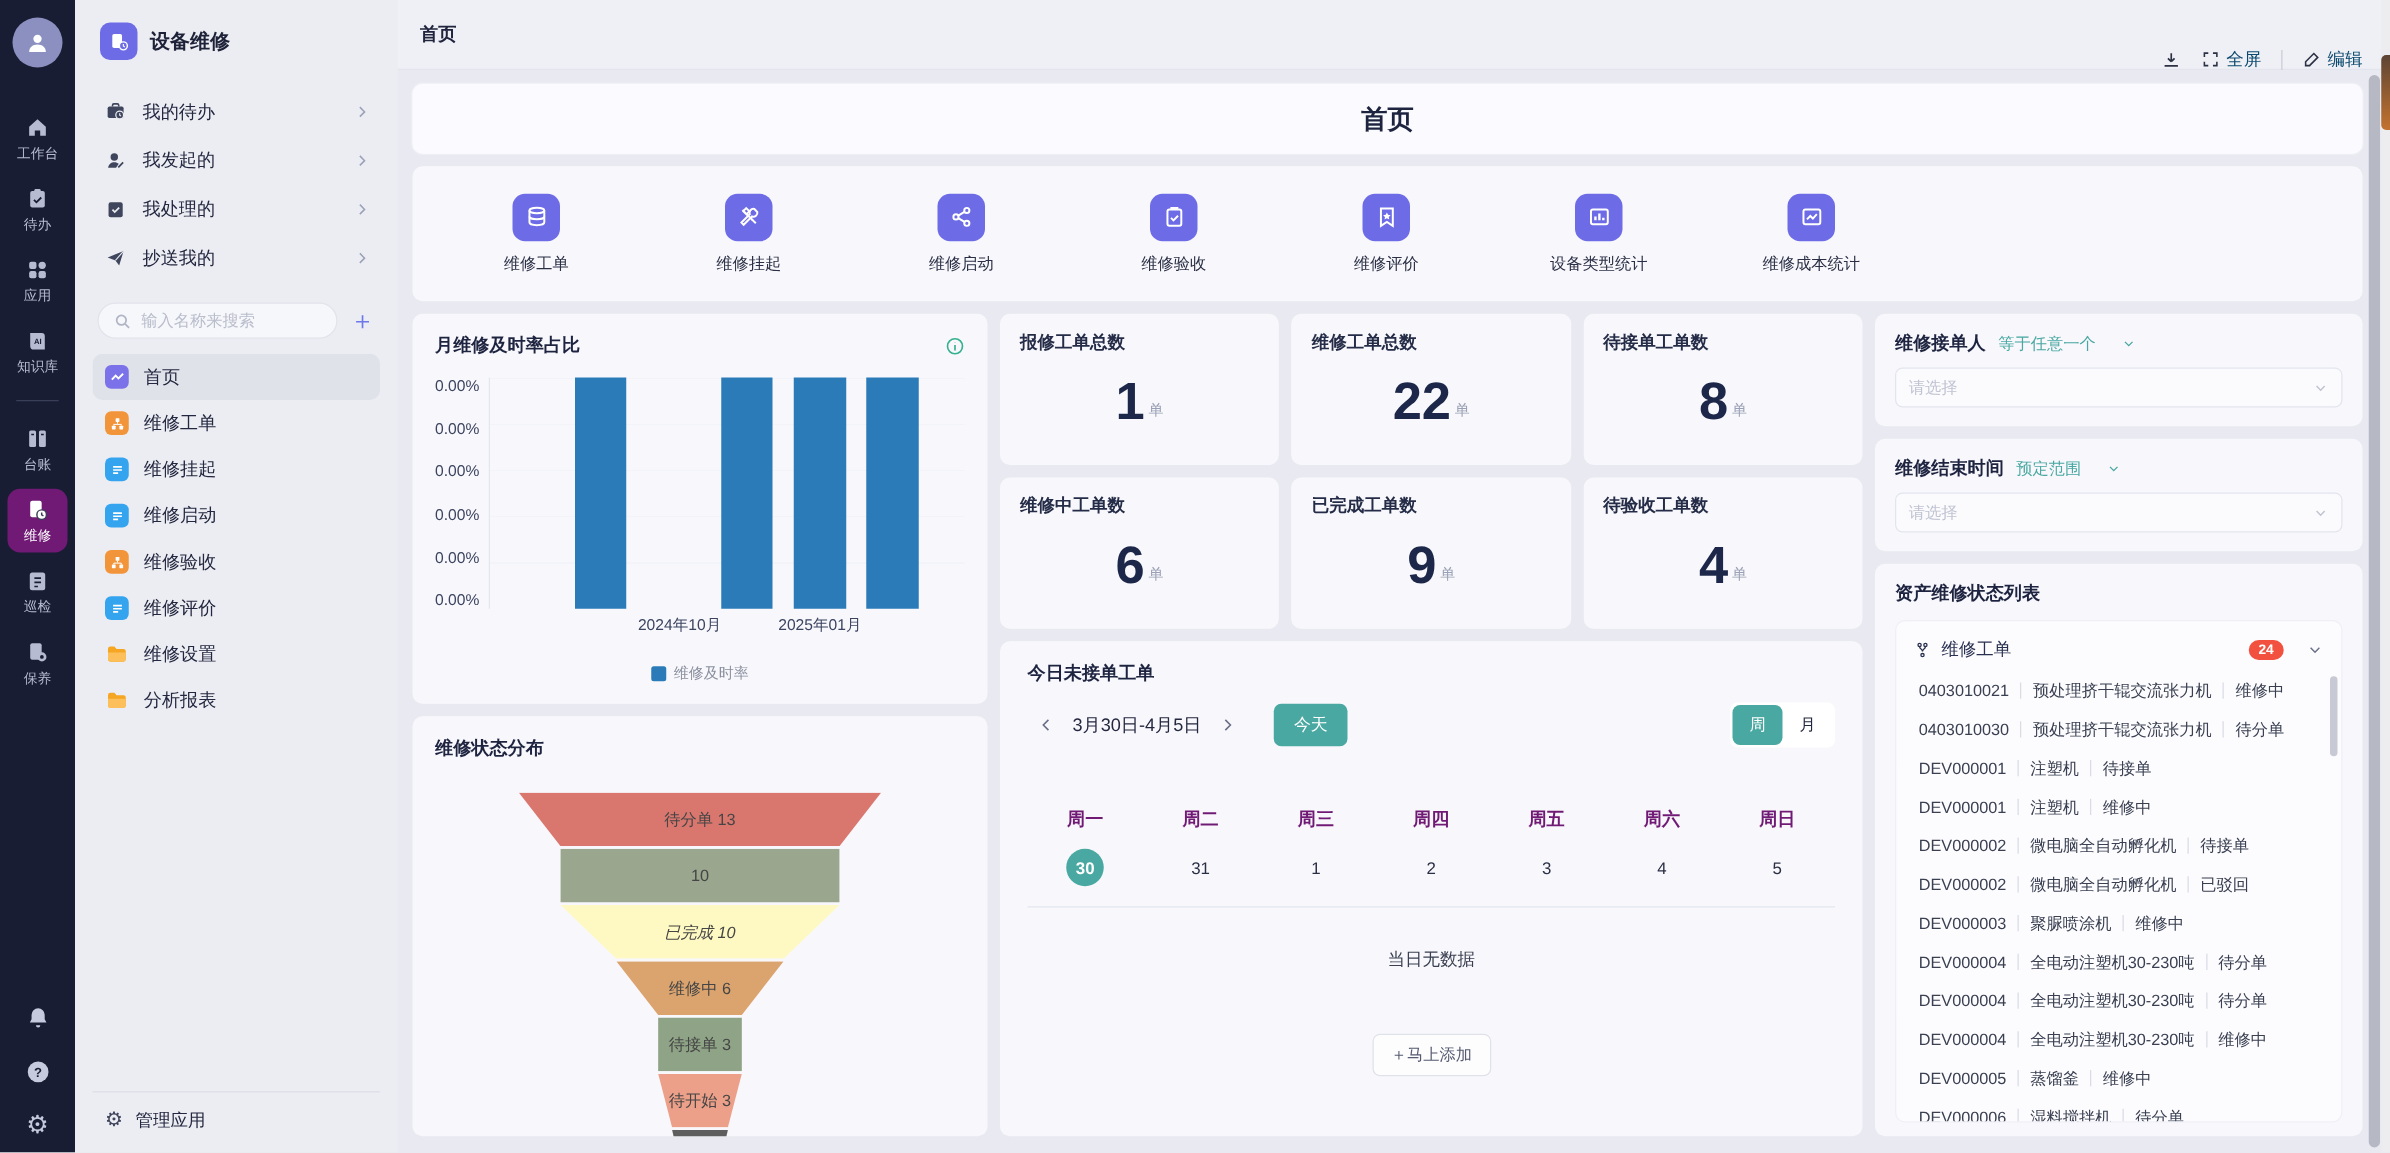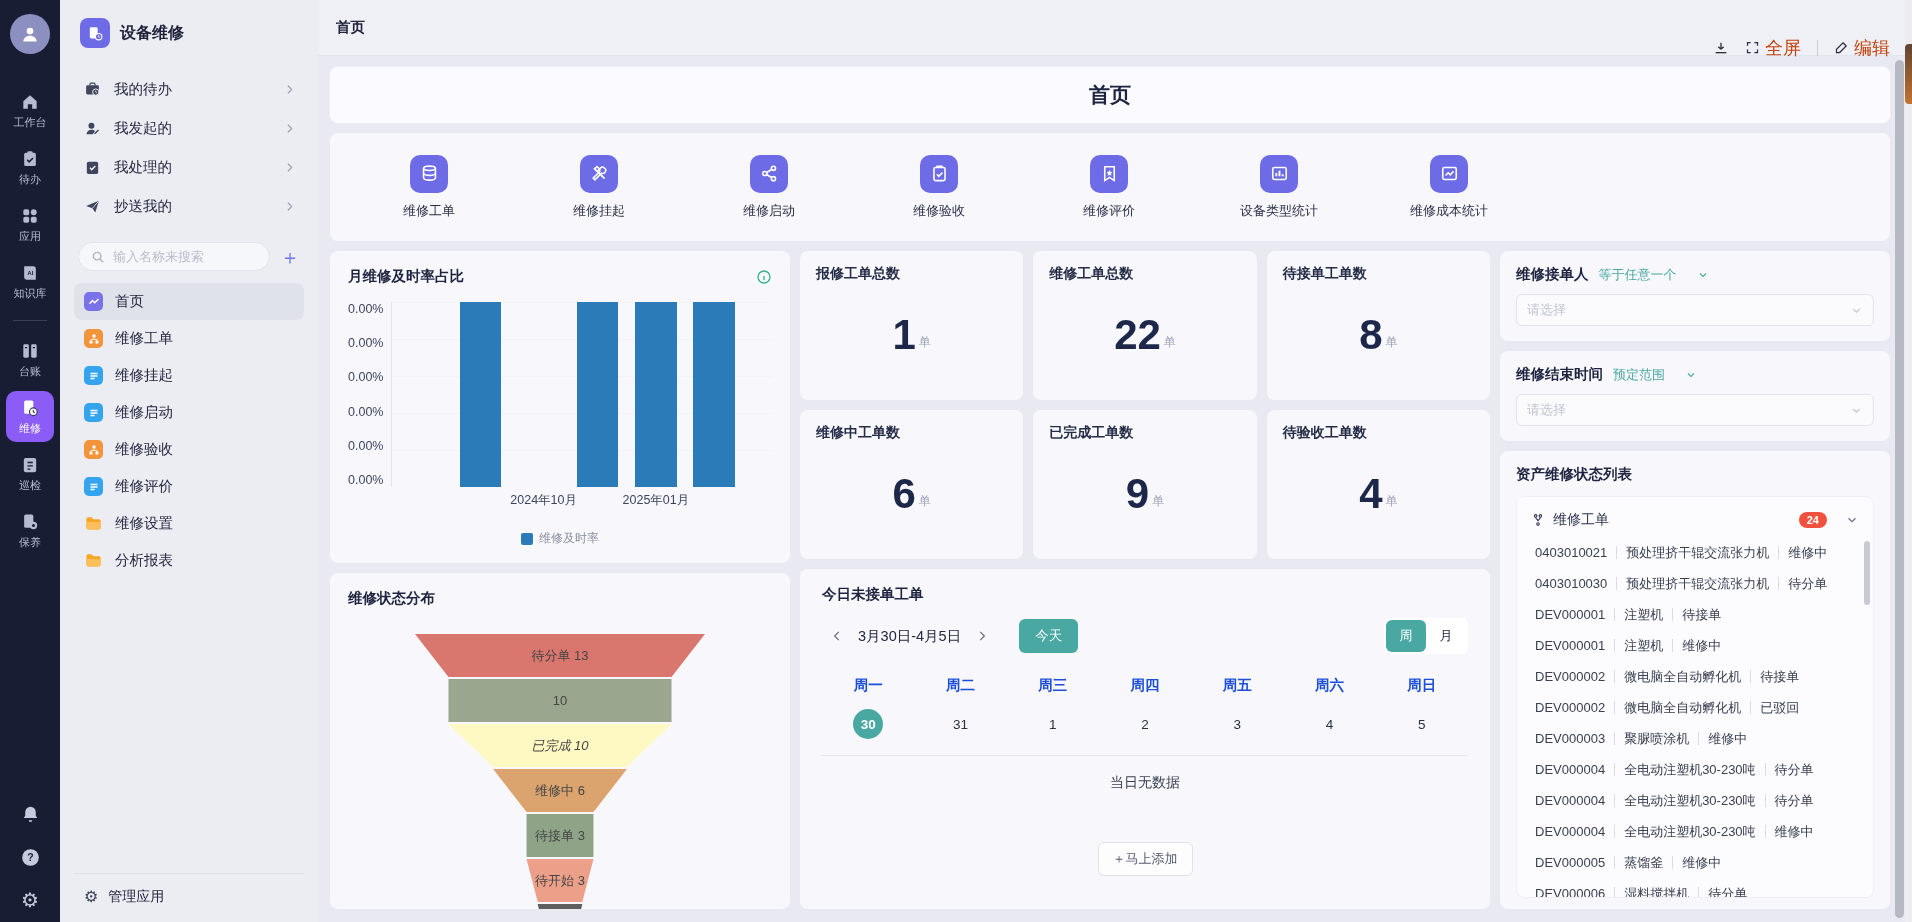--- a/index.html
+++ b/index.html
@@ -5,21 +5,21 @@
   * { margin:0; padding:0; box-sizing:border-box; }
   html,body { width:1912px; height:922px; overflow:hidden; font-family:"Liberation Sans",sans-serif; }
   body { background:#e9eaf1; color:#23273f; font-size:14px; }
   .shell { display:flex; width:1912px; height:922px; position:relative; }
 
   
   .rail { width:60px; background:#191d33; display:flex; flex-direction:column; align-items:center; padding:14px 0 12px; flex:0 0 60px; }
   .avatar { width:40px; height:40px; border-radius:50%; background:#8b90c0; display:flex; align-items:center; justify-content:center; margin-bottom:28px; cursor:pointer; }
   .rail-items { display:flex; flex-direction:column; align-items:center; width:100%; }
   .rail-item { width:48px; padding:7px 0 6px; margin:3px 0; border-radius:10px; display:flex; flex-direction:column; align-items:center; gap:3px; color:#b7bbd2; cursor:pointer; }
-  .rail-item.selected { background:#8b5cf6; color:#ffffff; }
+  .rail-item.selected { background:#701a75; color:#ffffff; }
   .rail-item .ri-icon svg { display:block; }
   .rail-item .ri-label { font-size:11px; }
   .rail-divider { width:34px; height:1px; background:#3a3f58; margin:10px 0; }
   .rail-spacer { flex:1; }
   .rail-bottom { display:flex; flex-direction:column; align-items:center; gap:22px; color:#c6cade; }
   .rail-bicon { cursor:pointer; display:flex; align-items:center; justify-content:center; }
   .gear-glyph { font-size:20px; line-height:1; }
 
   
   .sidebar { width:258px; flex:0 0 258px; background:#ecedf3; display:flex; flex-direction:column; padding:18px 14px 14px; }
@@ -40,21 +40,21 @@
   .side-item { display:flex; align-items:center; gap:12px; padding:9px 10px; border-radius:8px; cursor:pointer; }
   .side-item.selected { background:#e0e2ea; }
   .si-badge { width:19px; height:19px; border-radius:5px; display:flex; align-items:center; justify-content:center; flex:0 0 19px; }
   .si-label { font-size:14.5px; color:#23273f; }
   .side-footer { border-top:1px solid #dcdee8; padding:14px 10px 2px; display:flex; align-items:center; gap:10px; color:#23273f; cursor:pointer; }
 
   
   .main { flex:1; display:flex; flex-direction:column; min-width:0; position:relative; }
   .topbar { height:56px; background:#eff0f6; border-bottom:1px solid #e2e4ee; display:flex; align-items:center; padding:0 22px 0 18px; }
   .crumb { font-weight:700; font-size:14.5px; color:#20243c; }
-  .topbar-actions { margin-left:auto; display:flex; align-items:center; gap:16px; color:#c2410c; font-size:18px;margin-top:40px; }
+  .topbar-actions { margin-left:auto; display:flex; align-items:center; gap:16px; color:#0c4a6e; font-size:14px;margin-top:40px; }
   .tb-btn { display:flex; align-items:center; gap:5px; cursor:pointer; }
   .tb-sep { width:1px; height:16px; background:#c9ccd8; }
 
   .content { flex:1; padding:11px 22px 0 12px; overflow:hidden; }
   .banner { background:#fbfbff; border-radius:8px; height:56px; display:flex; align-items:center; justify-content:center; box-shadow:0 0 0 1px #eeeef6; }
   .banner-title { font-size:21px; font-weight:700; color:#1e2440; }
   .card { background:#f8f8fc; border-radius:8px; }
   .quick-card { margin-top:10px; height:108px; display:flex; align-items:center; padding:0 14px; }
   .qa-item { width:170px; display:flex; flex-direction:column; align-items:center; gap:9px; cursor:pointer; }
   .qa-icon { width:38px; height:38px; border-radius:10px; background:var(--accent); display:flex; align-items:center; justify-content:center; }
@@ -78,38 +78,38 @@
   .x-label { position:absolute; transform:translateX(-50%); top:5px; white-space:nowrap; }
   .legend { display:flex; align-items:center; justify-content:center; gap:6px; margin-top:12px; font-size:12px; color:#8a8f9f; }
   .legend-swatch { width:12px; height:12px; border-radius:2px; background:var(--bar-color); }
 
   
   .funnel-card { flex:1; padding:16px 18px; overflow:hidden; }
   .funnel { margin:26px auto 0; width:300px; position:relative; }
   .fseg { position:relative; height:43px; margin:0 auto 2px; display:flex; align-items:center; justify-content:center; font-size:13px; color:#454545; }
 
   
-  .stats-grid { height:308px; display:grid; grid-template-columns:repeat(3,1fr); grid-template-rows:1fr 1fr; gap:10px; }
+  .stats-grid { height:252px; display:grid; grid-template-columns:repeat(3,1fr); grid-template-rows:1fr 1fr; gap:10px; }
   .stat-card { padding:14px 16px; display:flex; flex-direction:column; }
   .stat-label { font-size:14px; font-weight:700; color:#252c47; }
   .stat-value-wrap { flex:1; display:flex; align-items:center; justify-content:center; gap:3px; }
   .stat-value { font-size:42px; font-weight:600; color:#1c2749; }
   .stat-unit { font-size:12px; color:#9aa0b5; margin-top:16px; }
 
   
   .cal-card { flex:1; padding:16px 22px; display:flex; flex-direction:column; overflow:hidden; }
   .cal-nav { display:flex; align-items:center; margin-top:14px; }
   .cal-chev { color:#6a7088; cursor:pointer; padding:0 8px; display:flex; }
   .cal-range { font-size:14.5px; color:#23273f; margin:0 6px; }
   .today-btn { margin-left:22px; background:var(--teal); color:#fff; font-size:13.5px; border-radius:6px; padding:8px 16px; cursor:pointer; }
   .view-toggle { margin-left:auto; background:#ffffff; border-radius:6px; padding:2px; display:flex; }
   .vt-btn { width:40px; height:32px; display:flex; align-items:center; justify-content:center; font-size:13px; border-radius:6px; cursor:pointer; color:#23273f; }
   .vt-btn.active { background:var(--teal); color:#fff; }
   .cal-week { display:flex; margin-top:22px; }
-  .cal-cell { flex:1; display:flex; justify-content:center; font-size:14.5px; font-weight:700; color:#1d4ed8; }
+  .cal-cell { flex:1; display:flex; justify-content:center; font-size:14.5px; font-weight:700; color:#701a75;margin-top:26px; }
   .cal-dates { display:flex; margin-top:14px; padding-bottom:16px; border-bottom:1px solid #e4e6ee; }
   .date-cell { flex:1; display:flex; justify-content:center; }
   .date-num { width:30px; height:30px; display:flex; align-items:center; justify-content:center; font-size:13.5px; color:#2a2f45; border-radius:50%; cursor:pointer; }
   .date-num.selected { background:var(--teal); color:#fff; font-weight:700; }
   .cal-empty { flex:1; display:flex; flex-direction:column; align-items:center; justify-content:center; gap:14px; }
   .empty-text { font-size:14px; color:#3a4052; }
   .add-btn { background:#fdfdfe; border:1px solid #e0e2ea; border-radius:6px; font-size:13px; color:#555b70; padding:7px 14px; cursor:pointer;margin-top:36px; }
 
   
   .filter-card { height:90px; flex:0 0 90px; padding:14px 16px; background:#f7f7fc; border-radius:8px; }

